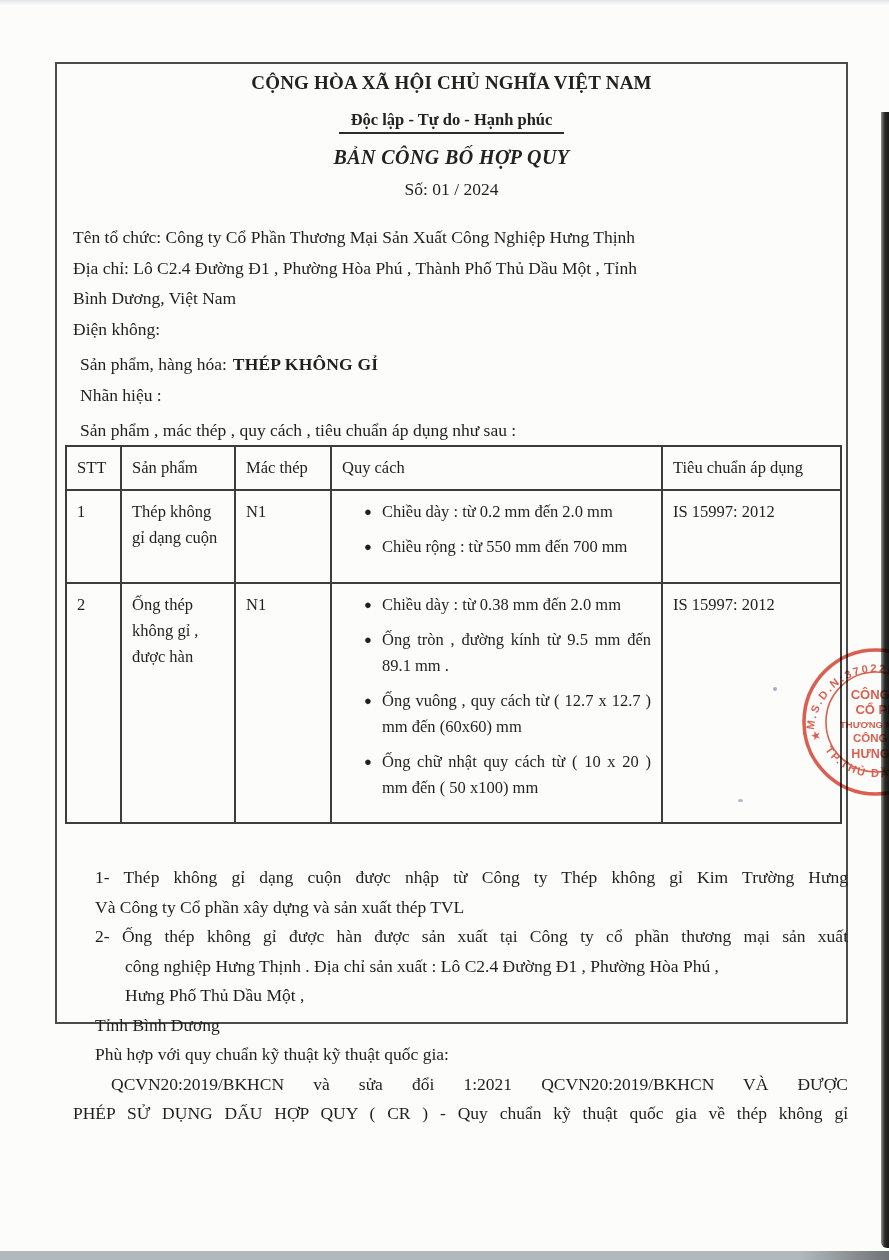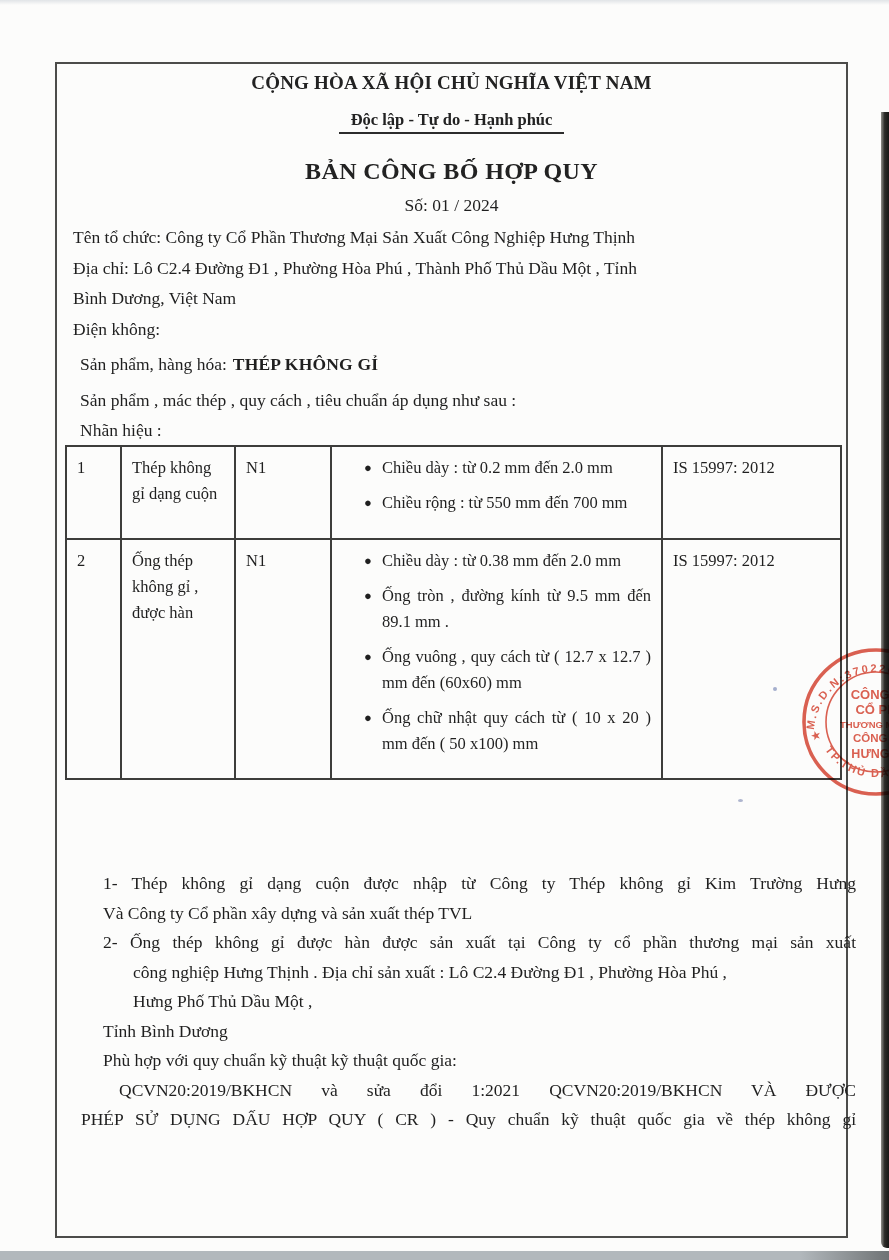--- a/index.html
+++ b/index.html
@@ -25,33 +25,33 @@
   
   .scan-bottom{
     position:absolute;left:0;bottom:0;width:889px;height:9px;
     background:linear-gradient(to right,#b2b8bc 0%,#b2b8bc 90%,#6f7375 100%);
   }
   .ink-speck{position:absolute;border-radius:50%;}
 
   
   .page-frame{
     position:absolute;left:55px;top:62px;
-    width:793px;height:1176px;
+    width:793px;height:962px;
     border:2px solid #4c4c4a;
     box-sizing:border-box;
     background:transparent;
   }
   .hdr{position:absolute;top:8px;left:0;width:100%;text-align:center;}
   .nat-title{font-size:19px;font-weight:bold;letter-spacing:.2px;color:#222;}
   .motto{margin-top:16px;}
   .motto span{
     display:inline-block;font-size:16.5px;font-weight:bold;
     padding:0 12px 2px 12px;border-bottom:2px solid #2c2c2c;color:#222;
   }
-  .doc-title{margin-top:24px;font-size:24px;font-weight:bold;letter-spacing:.4px;color:#222;}
+  .doc-title{margin-top:12px;font-size:20px;font-weight:bold;letter-spacing:.4px;color:#222;font-style:italic;}
   .doc-number{margin-top:10px;font-size:17.5px;text-align:center;}
 
   .info{
     position:absolute;top:158px;left:16px;right:10px;
     font-size:17.5px;line-height:30.5px;
   }
   .info .ind{padding-left:7px;}
   .info .gap-top{margin-top:5px;}
   .prod-val{font-weight:bold;margin-left:6px;letter-spacing:.2px;}
 
@@ -73,22 +73,22 @@
   tr.r1 td{height:93px;}
   tr.r2 td{height:240px;}
   td.c-sp{text-align:justify;}
   ul.qc{list-style:none;margin:0;padding:0 2px 0 22px;}
   ul.qc li{display:flex;margin-bottom:9px;}
   ul.qc .bullet{width:18px;flex:0 0 18px;font-size:13px;line-height:26px;}
   ul.qc .qc-text{flex:1;text-align:justify;}
 
   
   .notes{
-    position:absolute;left:24px;top:799px;width:775px;
-    font-size:17.5px;line-height:29.5px;margin-top:6px;
+    position:absolute;left:16px;top:799px;width:775px;
+    font-size:17.5px;line-height:29.5px;
   }
   .note-line{white-space:normal;}
   .pl22{padding-left:22px;}
   .pl38{padding-left:38px;}
   .pl52{padding-left:52px;}
   .jlast{text-align:justify;text-align-last:justify;}
 
   
   .stamp{
     position:absolute;left:791px;top:637px;width:170px;height:170px;
@@ -111,33 +111,40 @@
   </div>
 
   <div class="info">
     <div>Tên tổ chức: Công ty Cổ Phần Thương Mại Sản Xuất Công Nghiệp Hưng Thịnh</div>
     <div>Địa chỉ: Lô C2.4 Đường Đ1 , Phường Hòa Phú , Thành Phố Thủ Dầu Một , Tỉnh</div>
     <div>Bình Dương, Việt Nam</div>
     <div>Điện không:</div>
     <div class="ind gap-top">
       <span>Sản phẩm, hàng hóa:</span><span class="prod-val">THÉP KHÔNG GỈ</span>
     </div>
+    <div class="ind">Nhãn hiệu :</div>
     <div class="ind gap-top">Sản phẩm , mác thép , quy cách , tiêu chuẩn áp dụng như sau :</div>
-    <div class="ind">Nhãn hiệu :</div>
   </div>
 
   <table class="spec">
     <colgroup>
       <col style="width:55px">
         <col style="width:114px">
         <col style="width:96px">
         <col style="width:331px">
         <col style="width:179px">
     </colgroup>
     <tbody>
+        <tr class="hrow">
+      <th class="c-stt">STT</th>
+      <th>Sản phẩm</th>
+      <th>Mác thép</th>
+      <th>Quy cách</th>
+      <th>Tiêu chuẩn áp dụng</th>
+    </tr>
     <tr class="r1">
       <td class="c-stt">1</td>
       <td class="c-sp">Thép không gỉ dạng cuộn</td>
       <td class="c-mac">N1</td>
       <td>
         <ul class="qc">
           <li>
                 <span class="bullet">●</span>
                 <div class="qc-text">Chiều dày : từ 0.2 mm đến 2.0 mm</div>
               </li>

